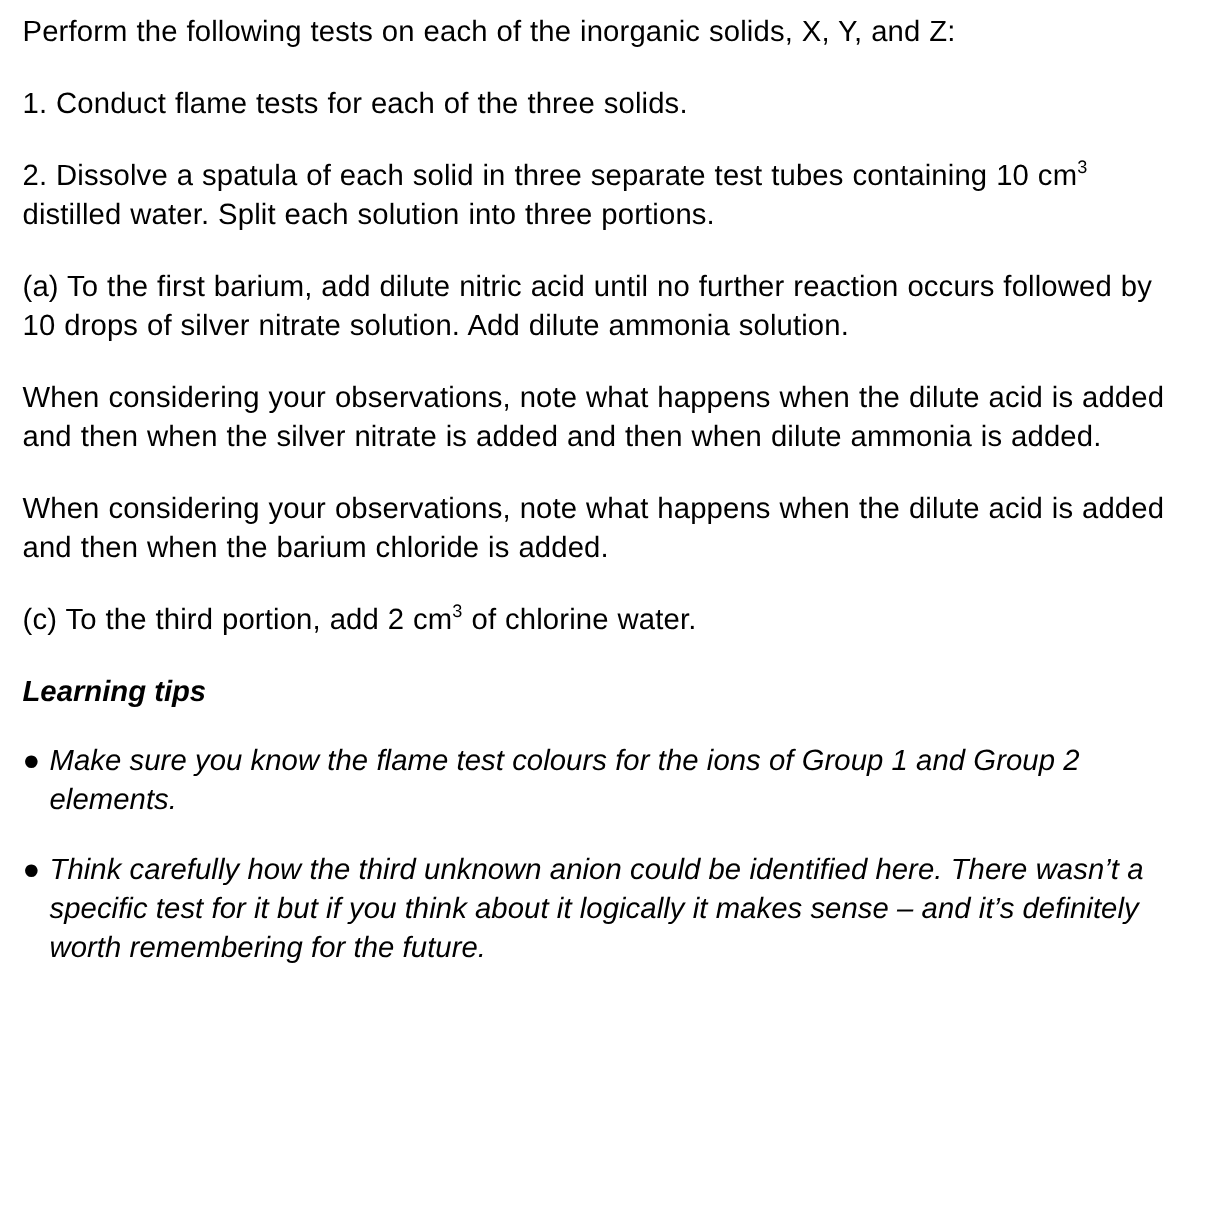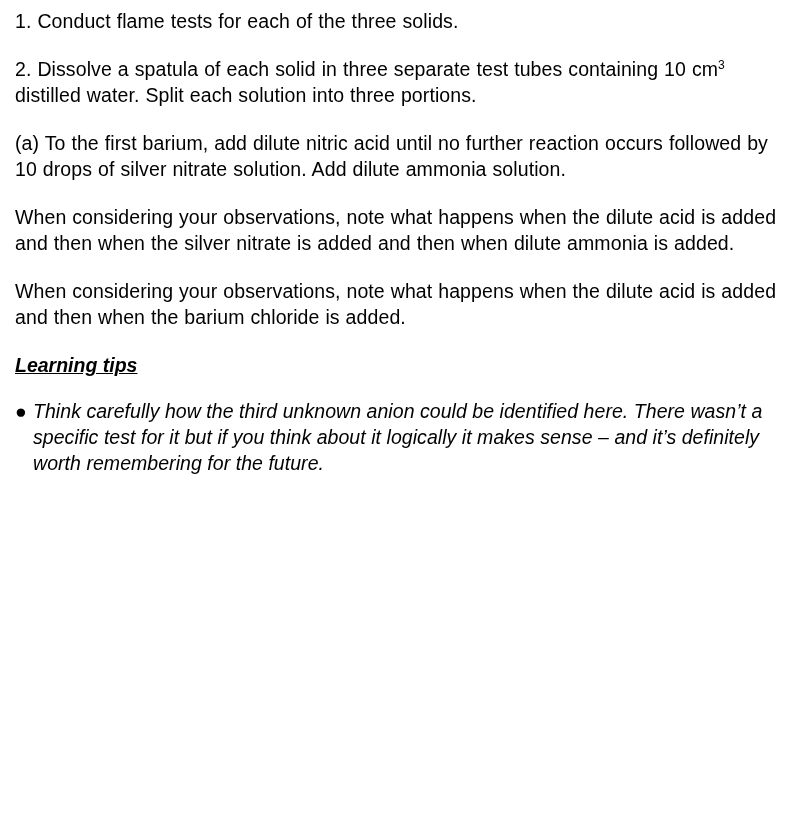--- a/index.html
+++ b/index.html
@@ -40,21 +40,20 @@
     line-height: 0;
   }
 
   
   .tips-heading {
     font-size: 19.5px;
     line-height: 26px;
     font-weight: 700;
     font-style: italic;
     margin: 0 0 20px 0;
-    text-decoration: underline;
   }
 
   
   .tip {
     font-size: 19.5px;
     line-height: 26px;
     font-style: italic;
     margin: 0 0 21px 0;
     padding-left: 18px;
     text-indent: -18px;
@@ -66,33 +65,36 @@
     width: 18px;
     text-indent: 0;
   }
   .tip:last-child { margin-bottom: 0; }
 </style>
 </head>
 <body>
 
 <div id="page">
 
+  <p class="para">Perform the following tests on each of the inorganic solids, X, Y, and Z:</p>
 
   <p class="para">1. Conduct flame tests for each of the three solids.</p>
 
   <p class="para"><span>2. Dissolve a spatula of each solid in three separate test tubes containing 10 cm</span><sup>3</sup><span> distilled water. Split each solution into three portions.</span></p>
 
   <p class="para"><span>(a) To the first barium, add dilute nitric acid </span><span class="b">until no further reaction occurs</span><span> followed by 10 drops of silver nitrate solution. Add dilute ammonia solution.</span></p>
 
   <p class="para">When considering your observations, note what happens when the dilute acid is added and then when the silver nitrate is added and then when dilute ammonia is added.</p>
 
 
   <p class="para">When considering your observations, note what happens when the dilute acid is added and then when the barium chloride is added.</p>
 
+  <p class="para"><span>(c) To the third portion, add 2 cm</span><sup>3</sup><span> of chlorine water.</span></p>
 
   <p class="tips-heading">Learning tips</p>
 
+  <p class="tip"><span class="dot">●</span><span>Make sure you know the flame test colours for the ions of Group 1 and Group 2 elements.</span></p>
 
 
 
   <p class="tip"><span class="dot">●</span><span>Think carefully how the third unknown anion could be identified here. There wasn’t a specific test for it but if you think about it logically it makes sense – and it’s definitely worth remembering for the future.</span></p>
 
 </div>
 
 </body></html>

